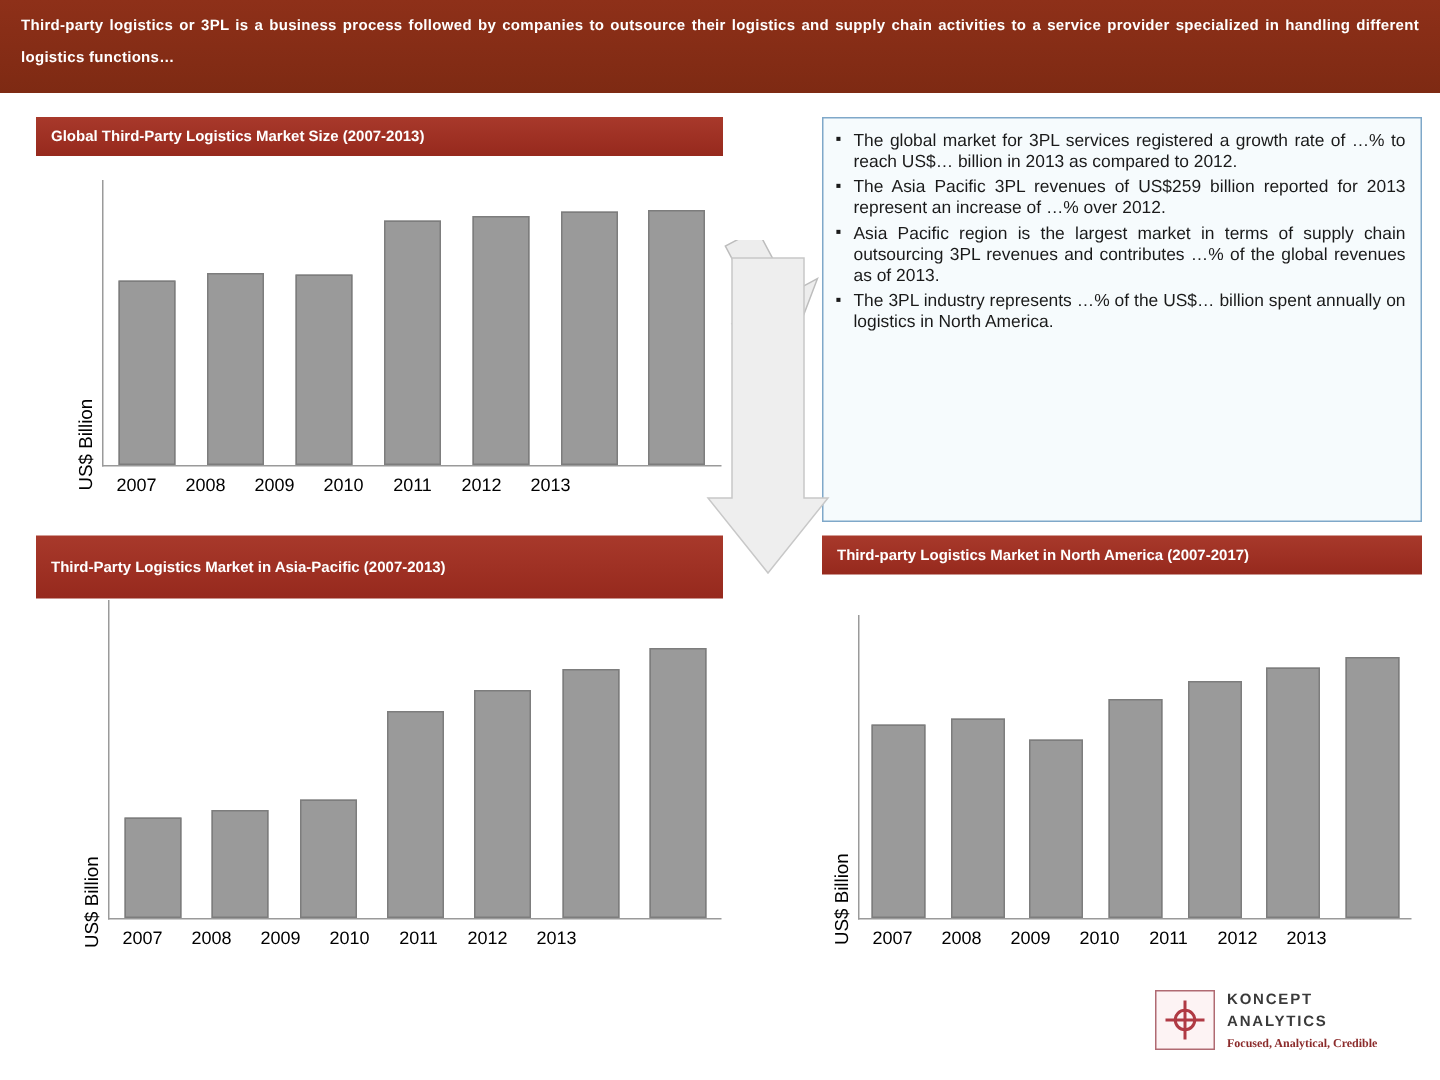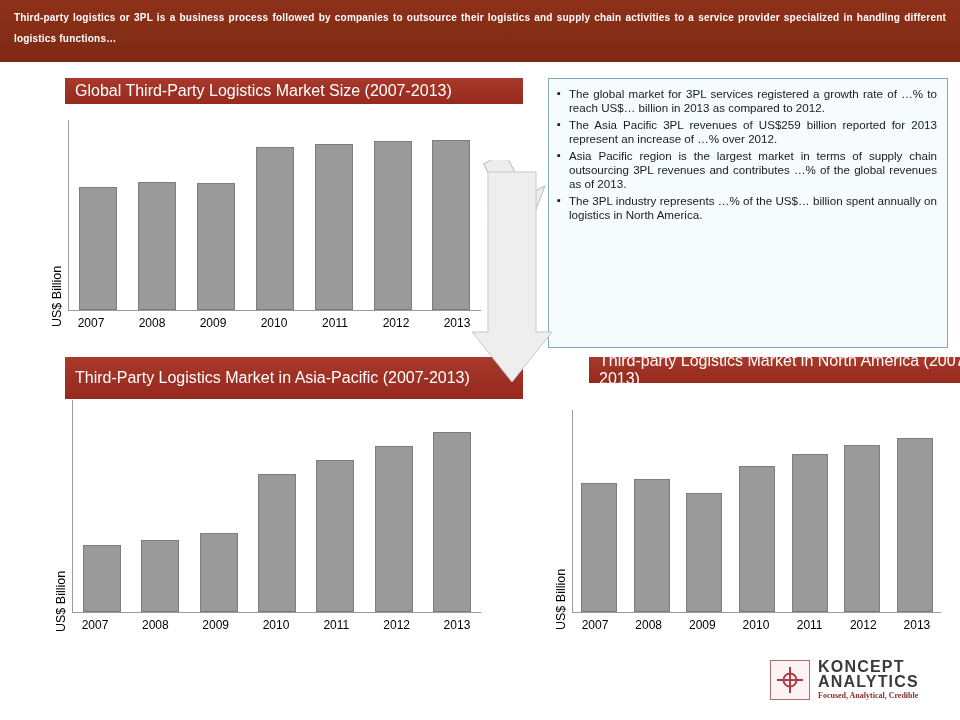--- a/index.html
+++ b/index.html
@@ -32,27 +32,26 @@
     line-height: 21px;
     text-align: justify;
     letter-spacing: 0.2px;
   }
   
   .title-bar {
     position: absolute;
     background: #a13226;
     background: linear-gradient(to bottom, #a8392b 0%, #96291d 100%);
     color: #ffffff;
-    font-size: 16px;
-    font-weight: normal;
+    font-size: 10px;
+    font-weight: bold;
     display: flex;
     align-items: center;
     padding-left: 10px;
     box-sizing: border-box;
-    margin-left: 41px;
   }
   #title-bar-global   { left: 24px;  top: 78px;  width: 458px; height: 26px; }
   #title-bar-apac     { left: 24px;  top: 357px; width: 458px; height: 42px; }
   #title-bar-na       { left: 548px; top: 357px; width: 400px; height: 26px; }
 
   
   .chart-box {
     position: absolute;
   }
   .axis-label {
@@ -79,21 +78,21 @@
   }
   .bar {
     background: #9a9a9a;
     border: 1px solid #7d7d7d;
     box-sizing: border-box;
     width: 38px;
   }
   .xticks {
     position: absolute;
     display: flex;
-    justify-content: space-between;
+    justify-content: flex-start;
     font-size: 12px;
     color: #000;
   }
   .xticks span { width: 46px; text-align: center; }
 
   
   .callout {
     position: absolute;
     left: 548px; top: 78px;
     width: 400px; height: 270px;
@@ -137,21 +136,21 @@
     position: absolute;
     left: 0; top: 2px;
     width: 40px; height: 40px;
     border: 1px solid #b06a72;
     box-sizing: border-box;
     background: #fdf3f4;
   }
   .logo-name {
     position: absolute;
     left: 48px; top: 1px;
-    font-size: 16px;
+    font-size: 10px;
     font-weight: bold;
     color: #3a3a3a;
     letter-spacing: 1.2px;
     line-height: 15px;
   }
   .logo-tag {
     position: absolute;
     left: 48px; top: 33px;
     font-size: 8px;
     color: #8b2b2b;
@@ -227,21 +226,21 @@
     </ul>
 </div>
 
 <div class="arrow">
   <svg width="84" height="440" viewBox="0 0 84 440">
     <polygon points="4,20 52,20 52,0 80,32 52,64 52,44 4,44" fill="#ededed" stroke="#bdbdbd" stroke-width="1" transform="translate(0,0) rotate(62 42 32) scale(1)"></polygon>
     <polygon points="10,0 58,0 58,160 74,160 34,210 -6,160 10,160" fill="#eeeeee" stroke="#c8c8c8" stroke-width="1" transform="translate(8,12)"></polygon>
   </svg>
 </div>
 
-<div class="title-bar" id="title-bar-na">Third-party Logistics Market in North America (2007-2013)</div>
+<div class="title-bar" id="title-bar-na">Third-party Logistics Market in North America (2007-2017)</div>
 
 <div class="chart-box" id="chart-na" style="left:548px; top:392px; width:400px; height:256px;">
   <div class="axis-label" style="left:6px; top:238px;">US$ Billion</div>
   <div class="plot" id="plot-na" style="left:24px; top:18px; width:368px; height:202px;">
     <div class="bars" id="bars-na">
         <div class="bar" style="height: 64%; width: 36px;"></div>
         <div class="bar" style="height: 66%; width: 36px;"></div>
         <div class="bar" style="height: 59%; width: 36px;"></div>
         <div class="bar" style="height: 72.5%; width: 36px;"></div>
         <div class="bar" style="height: 78%; width: 36px;"></div>

